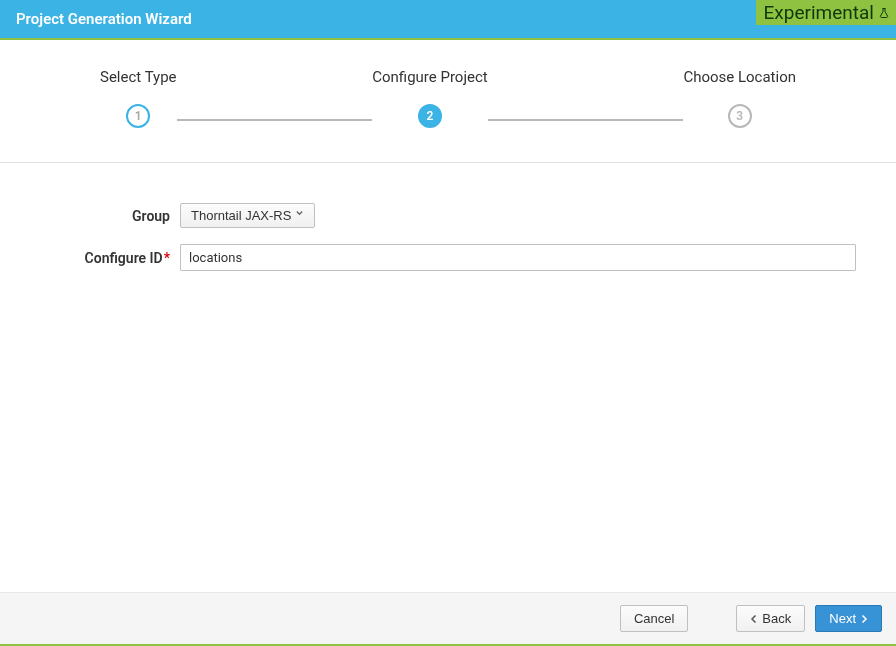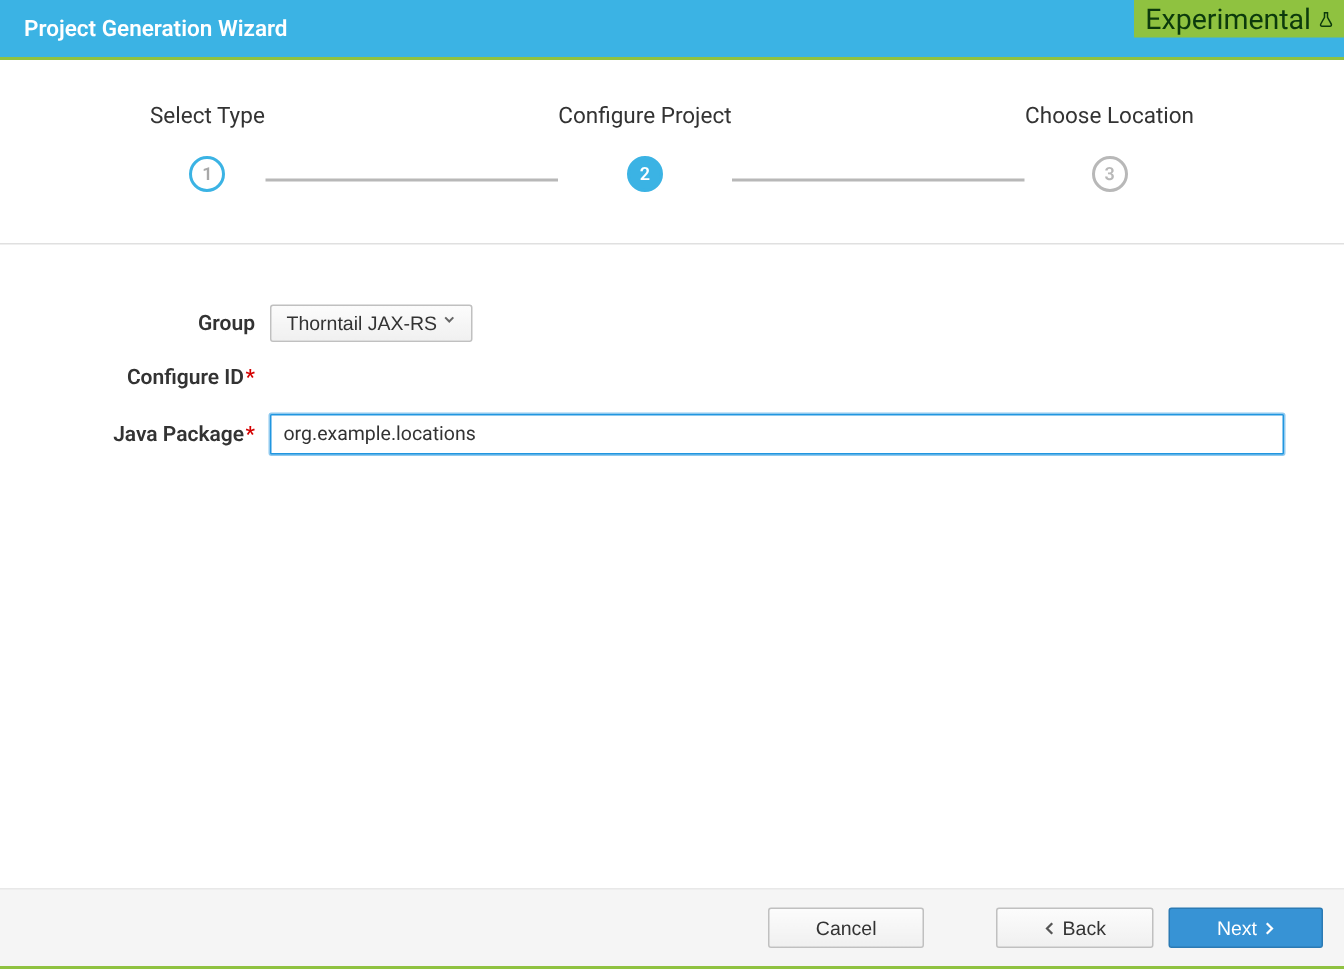--- a/index.html
+++ b/index.html
@@ -174,21 +174,21 @@
       display: flex;
       justify-content: flex-end;
       gap: 10px;
       border-top: 1px solid #e8e8e8;
       border-bottom: 2px solid #8fc240;
     }
     .btn {
       display: inline-flex;
       align-items: center;
       gap: 4px;
-      padding: 5px 31px;
+      padding: 5px 13px;
       font-size: 13px;
       border-radius: 2px;
       cursor: pointer;
       border: 1px solid #c0c0c0;
       background: linear-gradient(#fcfcfc, #f0f0f0);
       color: #333;
     }
     .btn.primary {
       background: #3793d5;
       border: 1px solid #2b7ab4;
@@ -251,30 +251,25 @@
         </svg>
       </button>
     </div>
   </div>
 
 
   <div class="form-row">
     <div class="form-label">
       <span>Configure ID</span><span class="req-star">*</span>
     </div>
+    <div class="form-control">
+      <input type="text" class="text-input" value="locations" style="">
+    </div>
   </div>
 
-  <div class="form-row">
-    <div class="form-label">
-      <span>Java Package</span><span class="req-star">*</span>
-    </div>
-    <div class="form-control">
-      <input type="text" class="text-input focused" value="org.example.locations" style="">
-    </div>
-  </div>
 
 </div>
 
 <div class="footer">
   <button class="btn">
     <span>Cancel</span>
   </button>
   <div class="footer-spacer"></div>
   <button class="btn">
     <svg viewBox="0 0 8 10" fill="none" stroke="#555" stroke-width="1.5">

